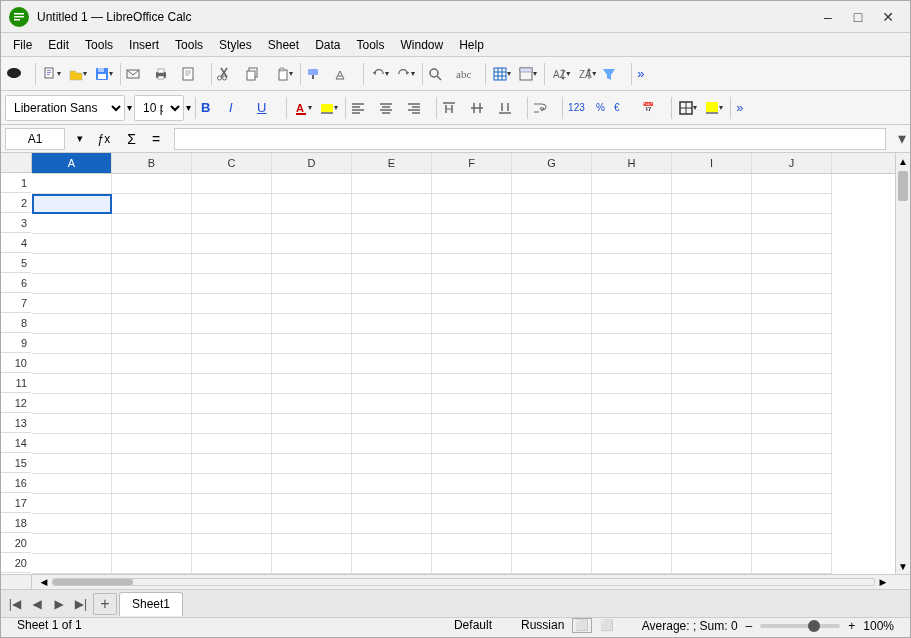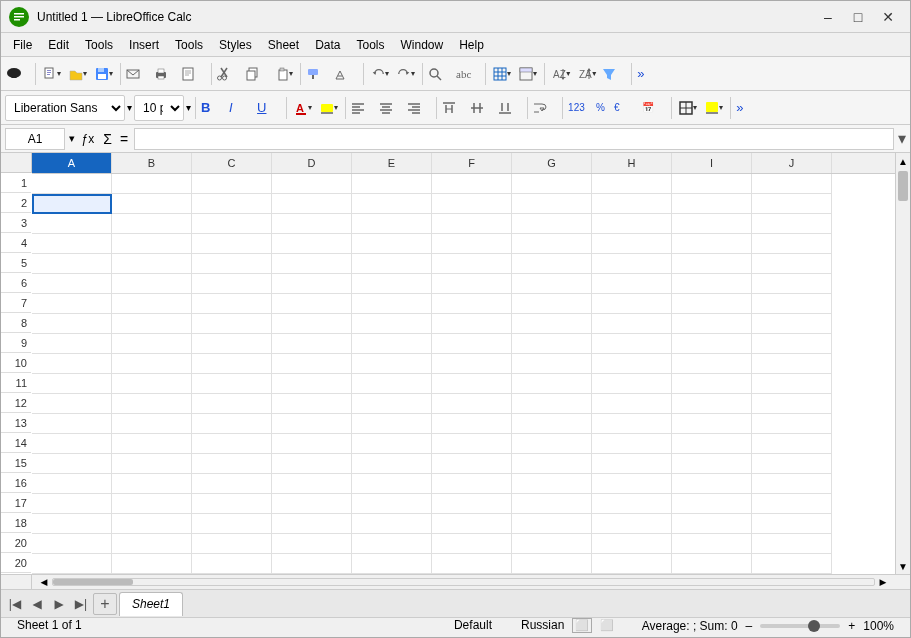--- a/index.html
+++ b/index.html
@@ -100,21 +100,21 @@
     }
 
     
     #formula-bar {
       background: #f5f5f5;
       height: 28px;
       display: flex;
       align-items: center;
       border-bottom: 1px solid #ccc;
       padding: 0 4px;
-      gap: 4px;
+      gap: 12px;
     }
     #cell-ref {
       width: 60px;
       height: 22px;
       border: 1px solid #ccc;
       background: white;
       font-size: 12px;
       padding: 0 4px;
       text-align: center;
     }
@@ -249,21 +249,21 @@
       height: 24px;
       padding: 0 12px;
       background: white;
       border: 1px solid #bbb;
       border-bottom: none;
       border-radius: 3px 3px 0 0;
       cursor: pointer;
       font-size: 12px;
       display: flex; align-items: center;
     }
-    .sheet-tab.active { background: white; font-weight: normal; font-style: italic; }
+    .sheet-tab.active { background: white; font-weight: normal; }
 
     
     #status-bar {
       height: 20px;
       background: #f0f0f0;
       border-top: 1px solid #ccc;
       display: flex;
       align-items: flex-start;
       padding: 0 16px;
       gap: 8px;

